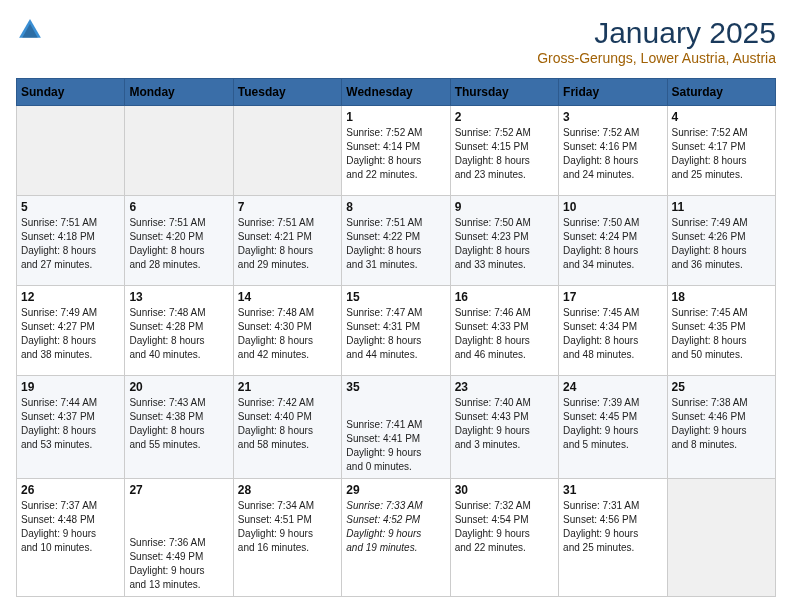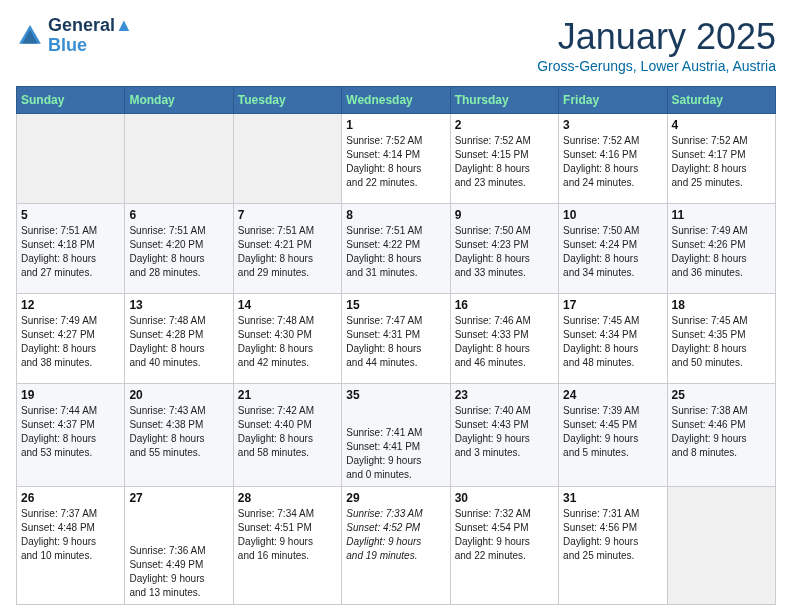--- a/index.html
+++ b/index.html
@@ -31,36 +31,36 @@
       color: #3a8fd4;
     }
     .logo-icon {
       width: 28px;
       height: 28px;
     }
     .title-block {
       text-align: right;
     }
     .month-title {
-      font-size: 36px;
+      font-size: 30px;
       color: #1a3a5c;
       font-weight: normal;
     }
     .subtitle {
       font-size: 14px;
-      color: #0369a1;
+      color: #a16207;
     }
     table {
       width: 100%;
       border-collapse: collapse;
       font-size: 11px;
     }
     thead tr th {
       background: #3a6ea8;
-      color: #86efac;
+      color: #000000;
       padding: 6px 4px;
       text-align: left;
       font-size: 12px;
       font-weight: bold;
       border: 1px solid #2d5a8e;
     }
     tbody tr td {
       border: 1px solid #ccc;
       vertical-align: top;
       padding: 4px;
@@ -91,24 +91,20 @@
   </style>
 </head>
 <body>
 
 <div class="header">
   <div class="logo">
     <svg class="logo-icon" viewBox="0 0 36 36">
       <polygon points="18,4 32,28 4,28" fill="#3a8fd4"></polygon>
       <polygon points="18,10 28,28 8,28" fill="#1a3a5c" opacity="0.4"></polygon>
     </svg>
-    <div class="logo-text">
-      <div>General<span>▲</span></div>
-      <div style="color:#3a8fd4;">Blue</div>
-    </div>
   </div>
   <div class="title-block">
     <div class="month-title">January 2025</div>
     <div class="subtitle">Gross-Gerungs, Lower Austria, Austria</div>
   </div>
 </div>
 
 <table>
   <thead>
     <tr id="header-row">

